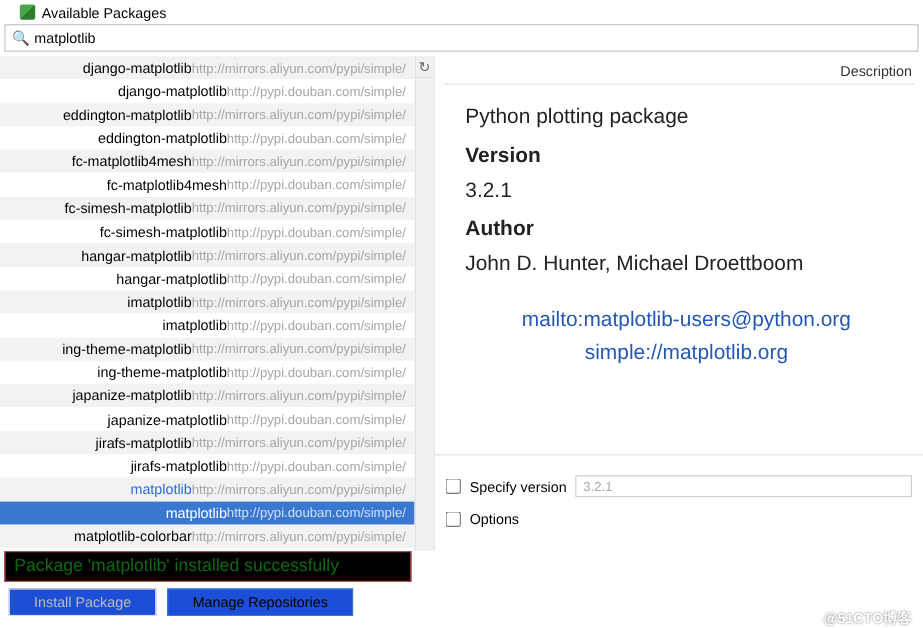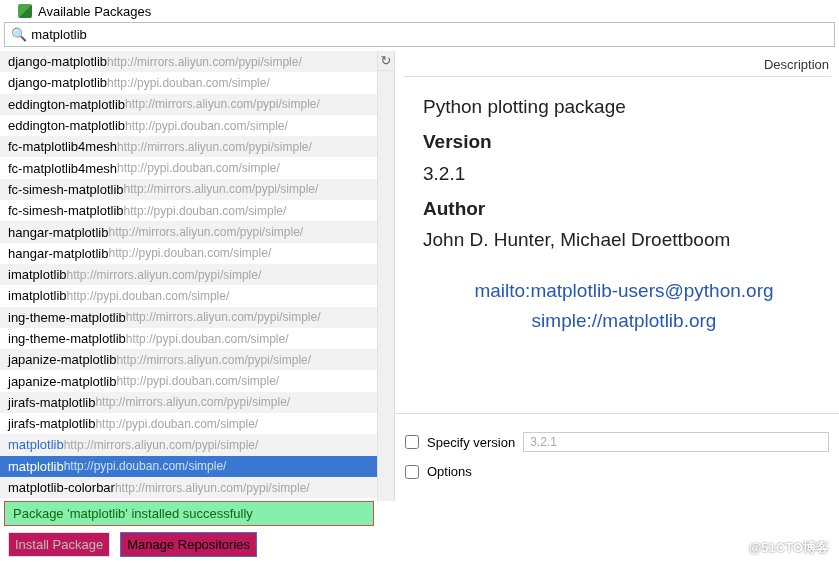--- a/index.html
+++ b/index.html
@@ -5,46 +5,46 @@
     * { margin: 0; padding: 0; box-sizing: border-box; font-family: "Segoe UI", Tahoma, sans-serif; }
     body { width: 839px; height: 571px; background: #fff; overflow: hidden; font-size: 13px; }
     .titlebar { height: 22px; display: flex; align-items: center; padding: 2px 6px; gap: 6px; margin-left: 12px; }
     .app-icon { width: 14px; height: 14px; background: linear-gradient(135deg,#4aa64a 50%,#2e7d2e 50%); border-radius: 2px; }
     .searchbar { padding: 2px 6px; display: flex; align-items: center; gap: 4px; border: 1px solid #bfbfbf; margin: 0 4px 4px 4px; }
     .search-icon { color: #9e9e9e; font-size: 13px; user-select: none; }
     .search-input { border: none; outline: none; flex: 1; font-size: 13px; padding: 2px 0; }
     .main { display: flex; height: 450px; }
     .left { width: 395px; display: flex; border-right: 1px solid #ddd; }
     .package-list { flex: 1; overflow: hidden; }
-    .pkg-row { display: flex; justify-content: flex-start; align-items: center; padding: 2px 8px; height: 21.3px; cursor: pointer; }
+    .pkg-row { display: flex; justify-content: flex-end; align-items: center; padding: 2px 8px; height: 21.3px; cursor: pointer; }
     .pkg-row.odd { background: #fff; }
     .pkg-row.even { background: #f2f2f2; }
     .pkg-row.selected { background: #3a77d1; color: #fff; }
     .pkg-row.selected .pkg-url { color: #cde0f9; }
     .pkg-row.highlighted .pkg-name { color: #2b6bd0; }
     .pkg-url { color: #a6a6a6; font-size: 12px; }
     .scroll-col { width: 17px; background: #f0f0f0; display: flex; flex-direction: column; border-left: 1px solid #e0e0e0; }
     .refresh-btn { height: 20px; display: flex; align-items: center; justify-content: center; color: #666; cursor: pointer; border-bottom: 1px solid #e0e0e0; font-size: 13px; }
     .right { flex: 1; display: flex; flex-direction: column; }
     .desc-header { padding: 6px 10px 4px 10px; color: #333; text-align: right; }
     .desc-sep { border: none; border-top: 1px solid #ddd; margin: 0 8px; }
     .desc-body { padding: 14px 14px 0 28px; font-size: 19px; color: #222; line-height: 1.65; }
     .desc-body .label { font-weight: bold; margin-top: 4px; }
     .links { margin-top: 20px; }
     .links a { display: block; color: #2558b5; text-decoration: none; line-height: 1.6; text-align: center; }
     .right-bottom { margin-top: auto; padding: 6px 10px 10px 10px; border-top: 1px solid #ddd; }
     .opt-row { display: flex; align-items: center; gap: 8px; margin: 12px 0; font-size: 13px; }
     .opt-row input[type=checkbox] { width: 14px; height: 14px; }
     .version-input { flex: 1; border: 1px solid #ccc; color: #aaa; font-size: 12px; padding: 2px 6px; background: #fff; }
-    .status-bar { background: #86efac; border: 1px solid #d05050; padding: 4px 8px; color: #0e6a0e; font-size: 13px; margin: 0 4px; width: 370px; }
+    .status-bar { background: #000000; border: 1px solid #d05050; padding: 4px 8px; color: #0e6a0e; font-size: 16px; margin: 0 4px; width: 370px; }
     .buttons { padding: 6px 8px; display: flex; gap: 10px; }
-    .btn { padding: 4px 6px; font-size: 13px; border: 1px solid #bbb; background: #be185d; cursor: pointer; }
+    .btn { padding: 4px 22px; font-size: 13px; border: 1px solid #bbb; background: #1d4ed8; cursor: pointer; }
     .btn.disabled { color: #bbb; border-color: #ddd; cursor: default; }
     .btn.active { border-color: #3a77d1; color: #000; }
-    .watermark { position: absolute; bottom: 14px; right: 10px; color: #fff; font-size: 13px; font-weight: bold; text-shadow: 0 0 2px #666; }
+    .watermark { position: absolute; bottom: 0; right: 10px; color: #fff; font-size: 13px; font-weight: bold; text-shadow: 0 0 2px #666; }
   </style>
 </head>
 <body>
 
 <div class="titlebar">
   <span class="app-icon"></span>
   <span>Available Packages</span>
 </div>
 
 <div class="searchbar">

